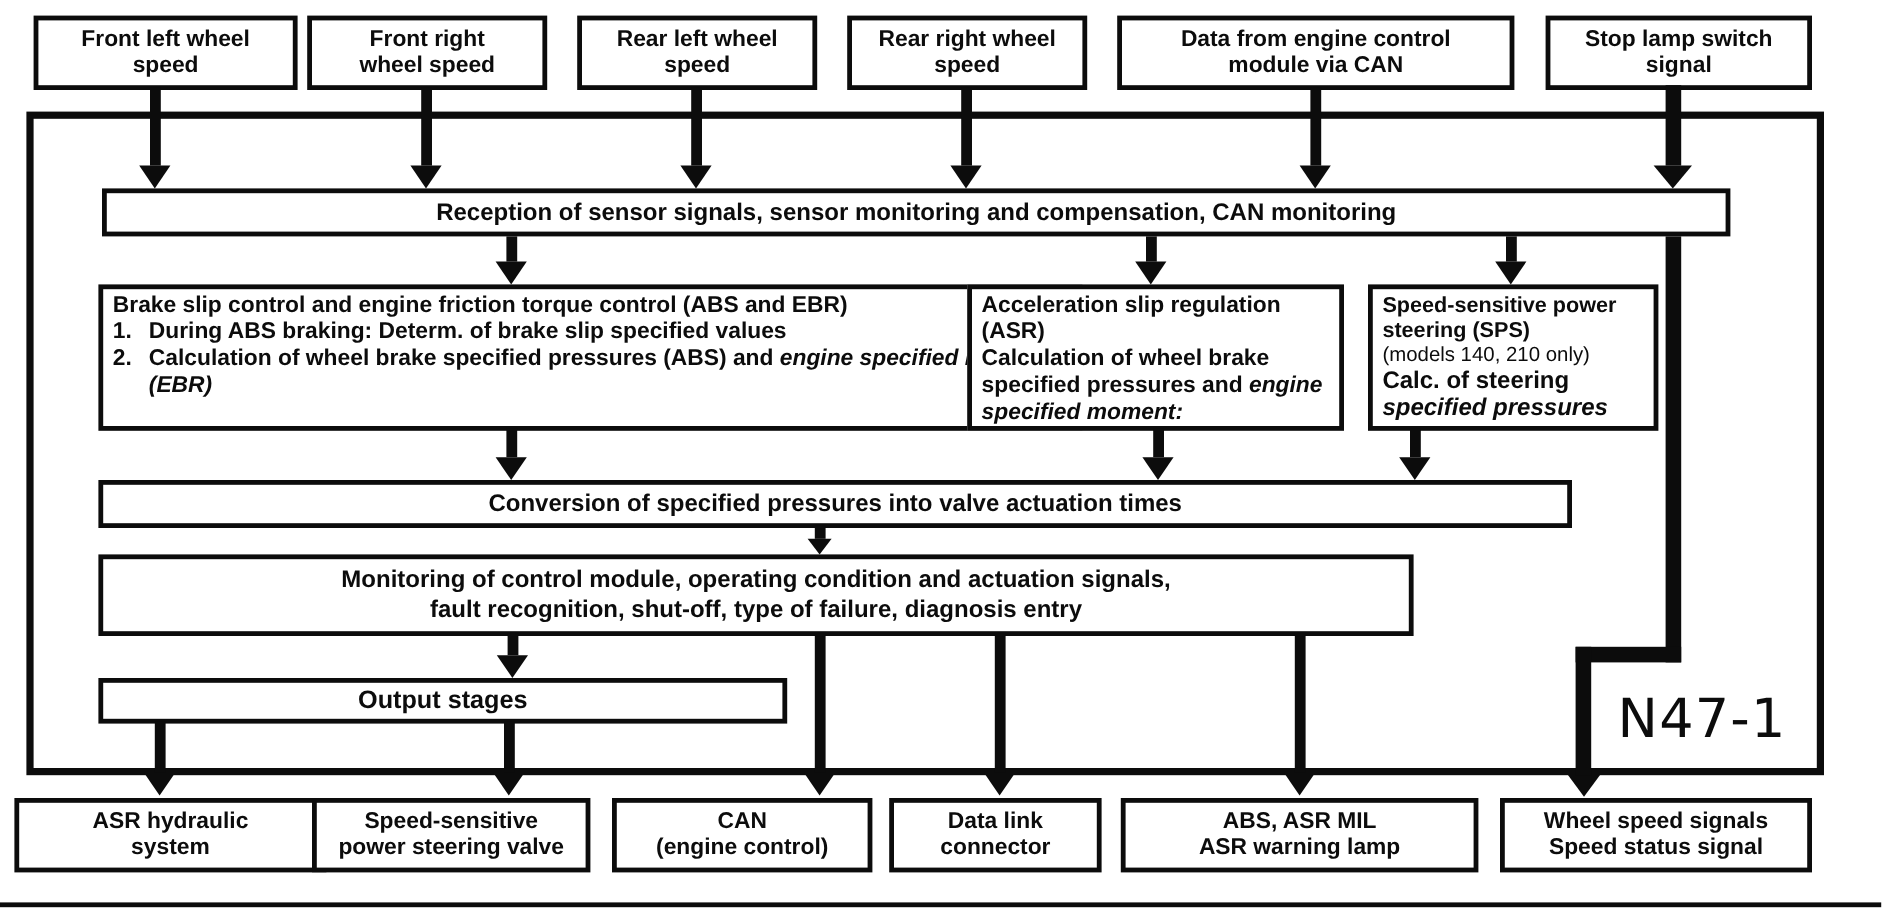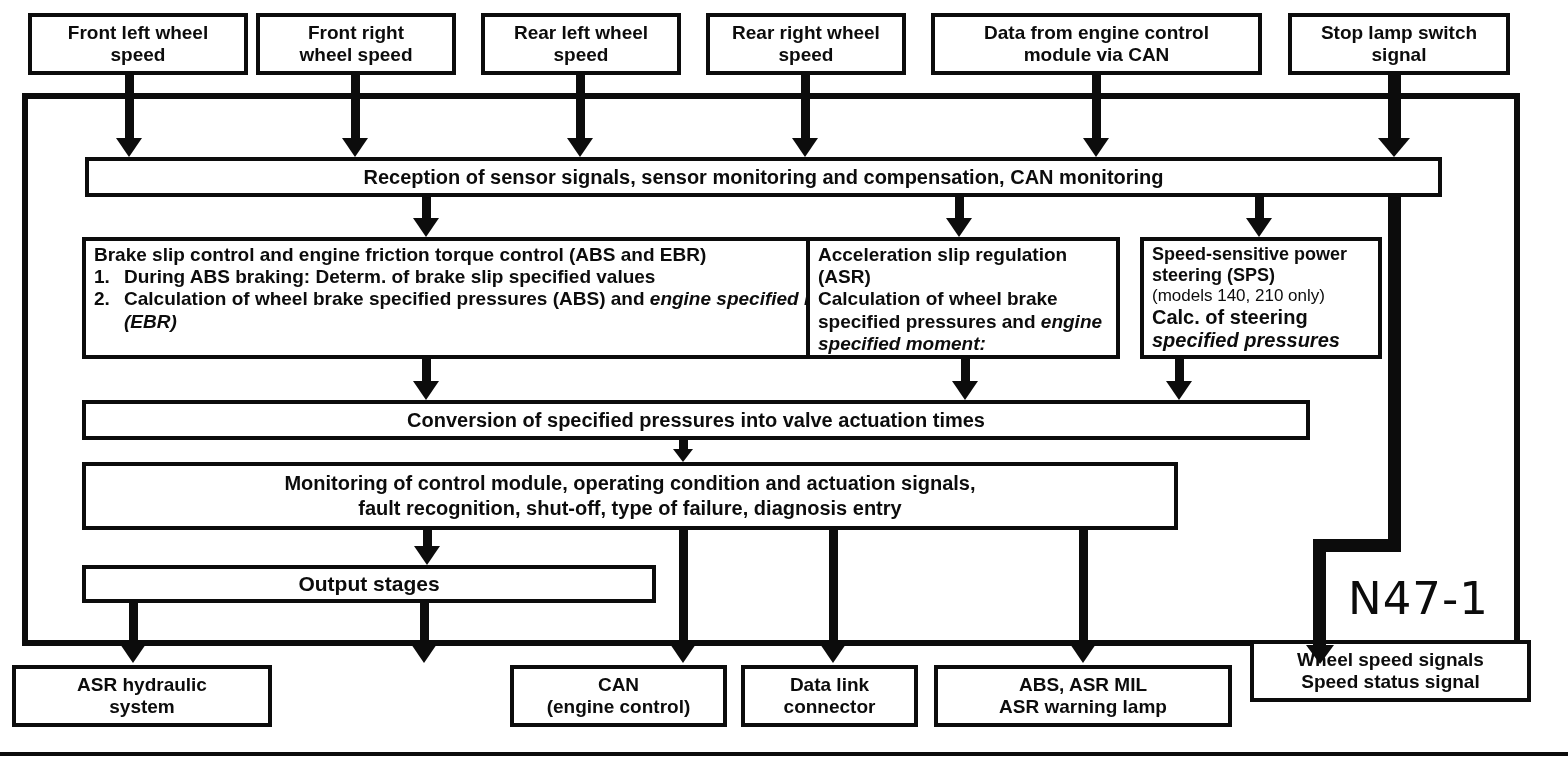--- a/index.html
+++ b/index.html
@@ -109,33 +109,37 @@
   <div class="bar" style="left:82px;top:565px;width:574px;height:38px;font-size:21px">
     <div>Output stages</div>
   </div>
 
   <div id="module-label">N47-1</div>
 
   <div class="box iobox" style="left:12px;top:665px;width:260px;height:62px">
     <div>ASR hydraulic</div>
     <div>system</div>
   </div>
+  <div class="box iobox" style="left:260px;top:665px;width:232px;height:62px">
+    <div>Speed-sensitive</div>
+    <div>power steering valve</div>
+  </div>
   <div class="box iobox" style="left:510px;top:665px;width:217px;height:62px">
     <div>CAN</div>
     <div>(engine control)</div>
   </div>
   <div class="box iobox" style="left:741px;top:665px;width:177px;height:62px">
     <div>Data link</div>
     <div>connector</div>
   </div>
   <div class="box iobox" style="left:934px;top:665px;width:298px;height:62px">
     <div>ABS, ASR MIL</div>
     <div>ASR warning lamp</div>
   </div>
-  <div class="box iobox" style="left:1250px;top:640px;width:281px;height:62px">
+  <div class="box iobox" style="left:1250px;top:665px;width:260px;height:62px">
     <div>Wheel speed signals</div>
     <div>Speed status signal</div>
   </div>
 
   <div id="scan-edge"></div>
 <div class="line" style="left: 124.5px; top: 73px; width: 9px; height: 65px;"></div>
     <div class="head" style="left: 116px; top: 138px; border-left: 13px solid transparent; border-right: 13px solid transparent; border-top: 19px solid rgb(12, 12, 12);"></div>
     <div class="line" style="left: 350.5px; top: 73px; width: 9px; height: 65px;"></div>
     <div class="head" style="left: 342px; top: 138px; border-left: 13px solid transparent; border-right: 13px solid transparent; border-top: 19px solid rgb(12, 12, 12);"></div>
     <div class="line" style="left: 575.5px; top: 73px; width: 9px; height: 65px;"></div>

